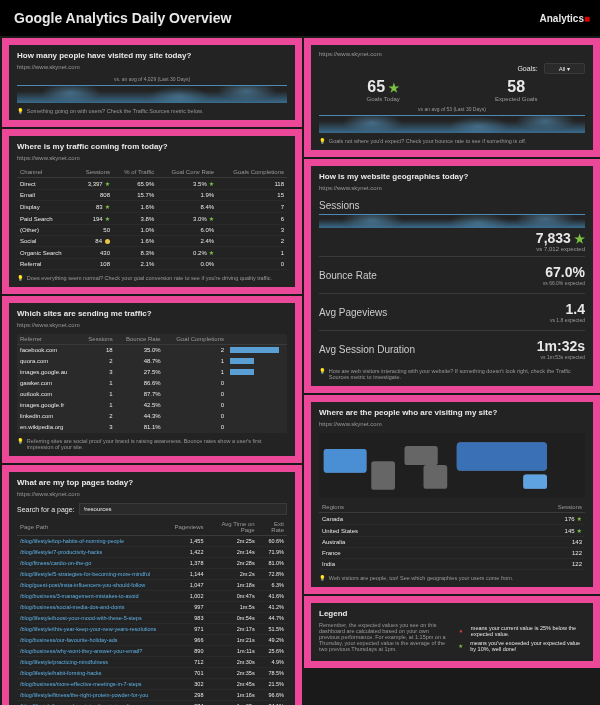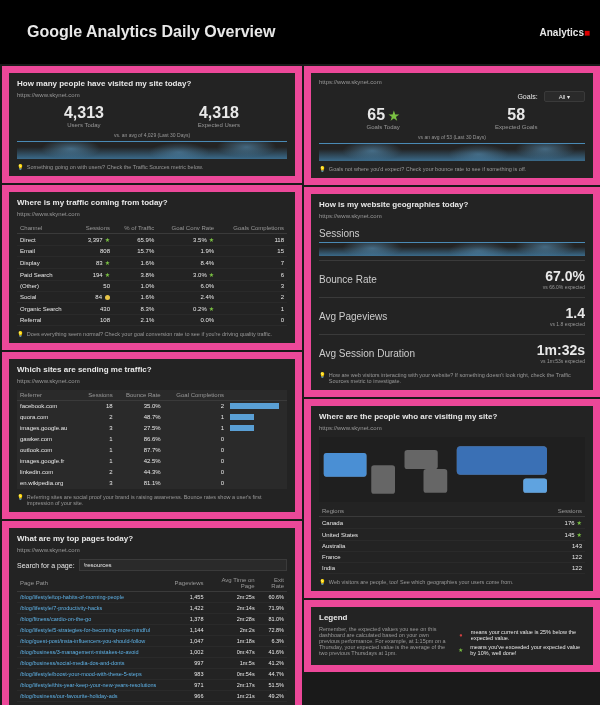--- a/index.html
+++ b/index.html
@@ -9,21 +9,21 @@
     --border:#3a3a3a;
     --text:#e8e8e8;
     --muted:#999;
     --link:#5fb3e8;
     --green:#7ac142;
     --chart:#3a6a8a;
   }
   *{box-sizing:border-box}
   body{margin:0;background:var(--bg);color:var(--text);font-family:Arial,Helvetica,sans-serif;font-size:7px;width:600px}
   .topbar{background:#000;padding:6px 10px;display:flex;justify-content:space-between;align-items:center}
-  .topbar h1{font-size:16px;margin:17px;font-weight:bold}
+  .topbar h1{font-size:14px;margin:4px;font-weight:bold}
   .brand{font-size:10px;font-weight:bold}
   .brand .dot{color:#d00}
   .grid{display:grid;grid-template-columns:300px 296px;gap:2px;padding:2px}
   .panel{background:var(--panel);border:7px solid #ec4899;padding:6px 8px;margin-bottom:2px}
   .ptitle{font-size:8px;font-weight:bold;margin:0 0 4px}
   .site{font-size:6px;color:var(--muted);margin-bottom:6px}
   .goals-row{display:flex;justify-content:flex-end;align-items:center;gap:6px;margin-bottom:4px}
   .goals-sel{background:var(--panel2);color:var(--text);border:1px solid var(--border);font-size:6px;padding:1px 14px;border-radius:2px}
   .bigrow{display:flex;justify-content:space-around;text-align:center;margin:4px 0}
   .bignum{font-size:16px;font-weight:bold}
@@ -67,30 +67,20 @@
   <div class="brand"><span>Analytics</span><span class="dot">■</span></div>
 </div>
 
 <div class="grid">
 
   <div>
 
     <div class="panel">
       <p class="ptitle">How many people have visited my site today?</p>
       <div class="site">https://www.skynet.com</div>
-      <div class="bigrow">
-        <div>
-          <div class="bignum">4,313</div>
-          <div class="biglabel">Users Today</div>
-        </div>
-        <div>
-          <div class="bignum">4,318</div>
-          <div class="biglabel">Expected Users</div>
-        </div>
-      </div>
       <div class="avgnote">vs. an avg of 4,029 (Last 30 Days)</div>
       <div class="spark"></div>
       <div class="tip">
           <span class="bulb">💡</span>
           <span>Something going on with users? Check the Traffic Sources metric below.</span>
         </div>
     </div>
 
     <div class="panel">
       <p class="ptitle">Where is my traffic coming from today?</p>
@@ -423,20 +413,24 @@
 
     <div class="panel">
       <p class="ptitle">How is my website geographies today?</p>
       <div class="site">https://www.skynet.com</div>
 
       <div class="sidecard">
         <div class="lbl">Sessions</div>
         <div class="val"></div>
       </div>
       <div class="spark" style="height:14px"></div>
+      <div style="text-align:right;margin-top:2px">
+        <span class="bignum" style="font-size:14px"><span>7,833</span><span class="star"> ★</span></span>
+        <div class="biglabel">vs 7,012 expected</div>
+      </div>
       <hr class="hr">
 
       <div class="sidecard">
         <div class="lbl">Bounce Rate</div>
         <div class="val">
           <div class="big">67.0%</div>
           <div class="sub">vs 66.0% expected</div>
         </div>
       </div>
       <hr class="hr">

